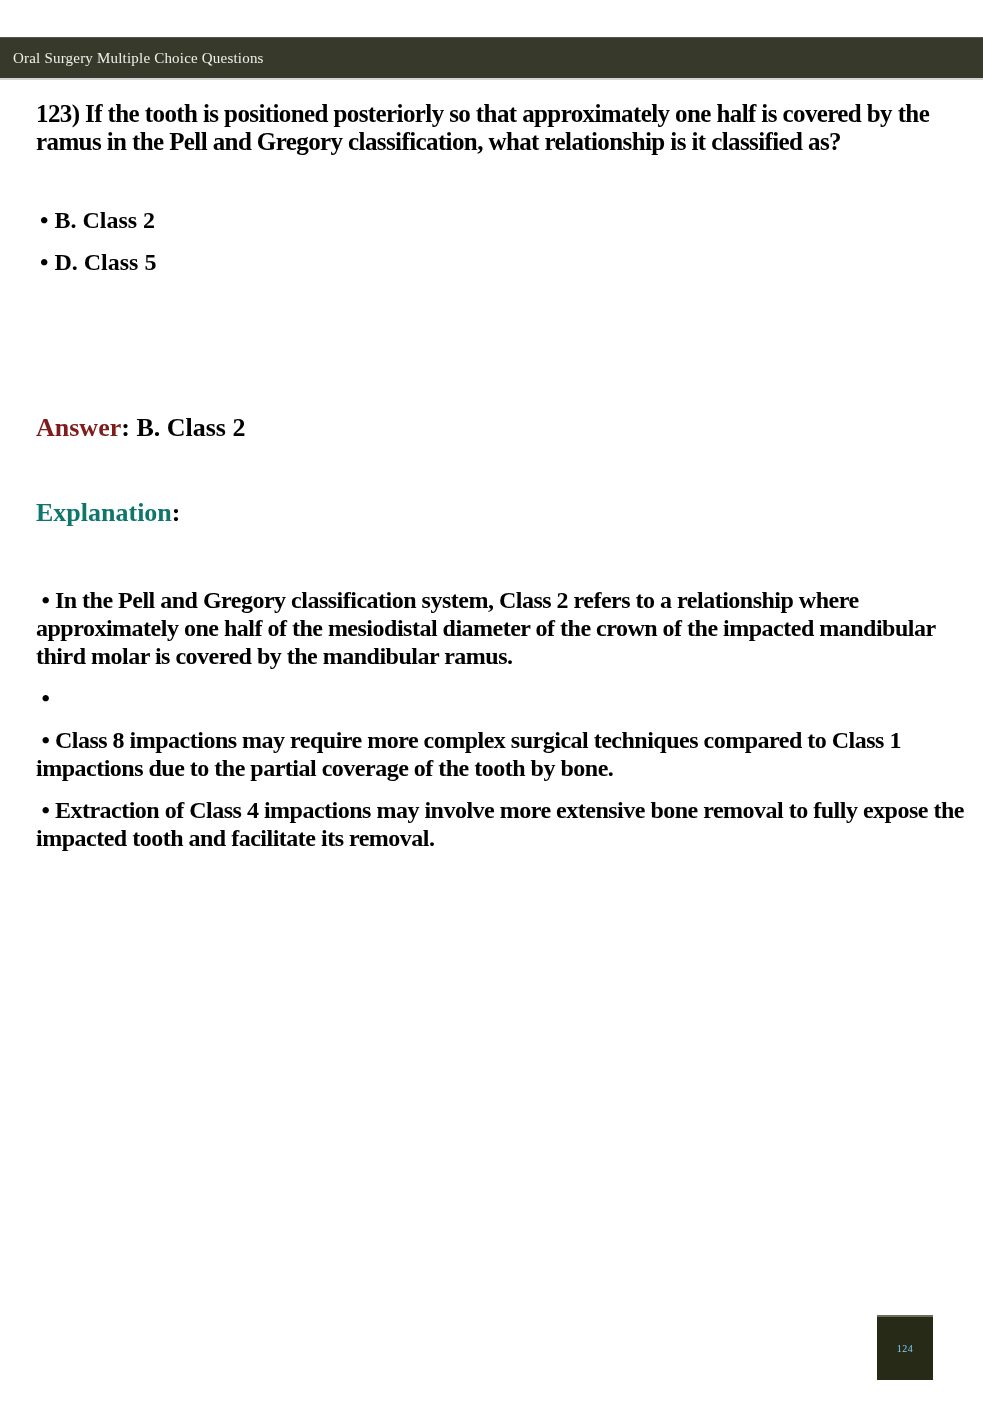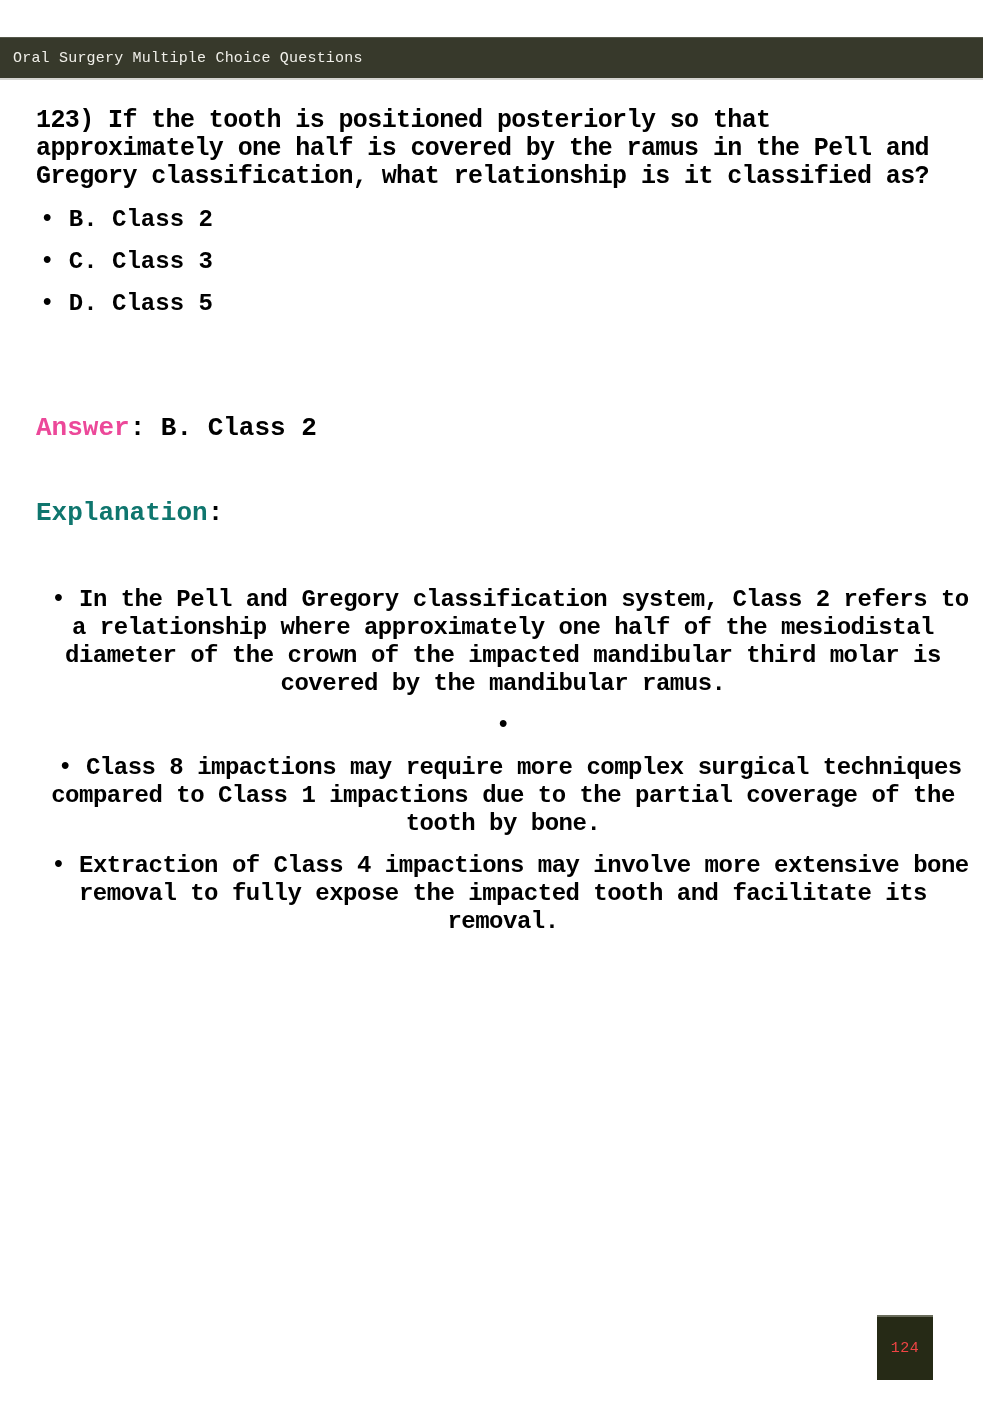--- a/index.html
+++ b/index.html
@@ -2,21 +2,21 @@
 <html><head>
 <meta charset="utf-8">
 <style>
   html, body { margin: 0; padding: 0; background: #ffffff; }
   .page {
     position: relative;
     width: 983px;
     height: 1416px;
     background: #ffffff;
     overflow: hidden;
-    font-family: Liberation Mono, monospace;
+    font-family: Liberation Serif, serif;
     color: #000000;
   }
 
   
   .header-bar {
     position: absolute;
     top: 37px;
     left: 0;
     width: 983px;
     height: 43px;
@@ -31,21 +31,21 @@
   .header-title {
     color: #f0efe9;
     font-size: 15px;
     font-weight: 400;
     letter-spacing: 0.2px;
   }
 
   
   .question {
     position: absolute;
-    top: 107px;
+    top: 100px;
     left: 36px;
     width: 928px;
     font-size: 25px;
     font-weight: bold;
     line-height: 28px;
     letter-spacing: -0.6px;
   }
 
   
   .options {
@@ -64,21 +64,21 @@
 
   
   .answer-line {
     position: absolute;
     top: 413px;
     left: 36px;
     font-size: 26px;
     font-weight: bold;
     white-space: nowrap;
   }
-  .answer-label { color: #ec4899; }
+  .answer-label { color: #7f1d1d; }
   .answer-sep, .answer-text { color: #000000; }
 
   
   .explanation-heading {
     position: absolute;
     top: 498px;
     left: 36px;
     font-size: 26px;
     font-weight: bold;
     white-space: nowrap;
@@ -92,61 +92,57 @@
     top: 586px;
     left: 36px;
     width: 934px;
   }
   .bullet-para {
     margin: 0 0 14px 0;
     font-size: 24px;
     font-weight: bold;
     line-height: 28px;
     letter-spacing: -0.5px;
-    text-align: center;
   }
   .bullet-para .bullet::after { content: "\00a0\2022\00a0"; }
 
   
   .page-badge {
     position: absolute;
     left: 877px;
     top: 1315px;
     width: 56px;
     height: 65px;
     background: #262a16;
     border-top: 2px solid #6a6d5c;
     box-sizing: border-box;
     display: flex;
     align-items: center;
     justify-content: center;
   }
   .page-badge-number {
-    color: #ef4444;
-    font-size: 15px;
+    color: #7dd3fc;
+    font-size: 10px;
     letter-spacing: 0.5px;
   }
 </style>
 </head>
 <body>
 
 <div class="page">
 
   <div class="header-bar">
     <span class="header-title">Oral Surgery Multiple Choice Questions</span>
   </div>
 
   <div class="question">123) If the tooth is positioned posteriorly so that approximately one half is covered by the ramus in the Pell and Gregory classification, what relationship is it classified as?</div>
 
   <div class="options">
     <div class="option">
       <span class="bullet"></span><span>B. Class 2</span>
-    </div>
-    <div class="option">
-      <span class="bullet"></span><span>C. Class 3</span>
     </div>
     <div class="option">
       <span class="bullet"></span><span>D. Class 5</span>
     </div>
   </div>
 
   <div class="answer-line">
     <span class="answer-label">Answer</span><span class="answer-sep">: </span><span class="answer-text">B. Class 2</span>
   </div>
 

